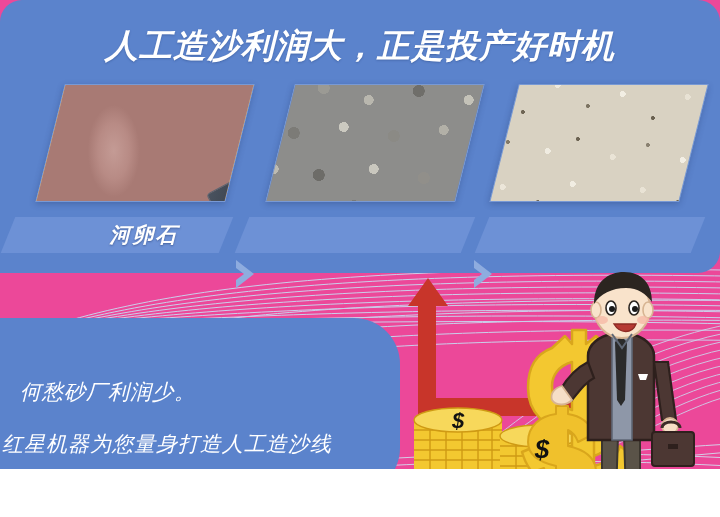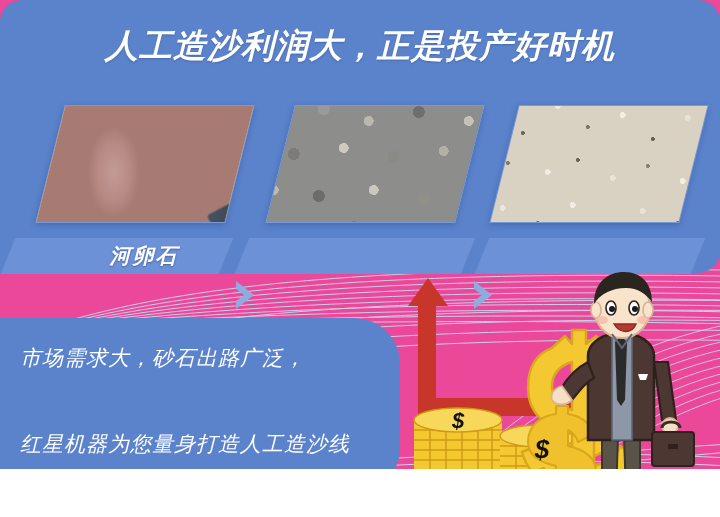--- a/index.html
+++ b/index.html
@@ -34,21 +34,21 @@
     text-align:center;
     color:#ffffff;
     font-size:33px;
     font-weight:bold;
     letter-spacing:1px;
     text-shadow:0 1px 2px rgba(30,55,110,.35);
     white-space:nowrap;
   }
 
   
-  #steps{ position:absolute; left:0; top:100px; width:720px; height:178px; }
+  #steps{ position:absolute; left:0; top:79px; width:720px; height:178px; }
   .step{ position:absolute; top:0; width:212px; height:178px; }
   #step-0{ left:38px; }
   #step-1{ left:268px; }
   #step-2{ left:492px; }
 
   .photo{
     position:absolute; left:12px; top:5px; width:190px; height:118px;
     transform:skewX(-14deg);
     overflow:hidden;
     box-shadow:0 2px 6px rgba(25,45,95,.30);
@@ -164,21 +164,21 @@
     position:absolute; left:50px; top:26px;
     color:#ffffff; font-size:21px; font-weight:normal; letter-spacing:1px;
     white-space:nowrap;
   }
   #card-line-2{
     position:absolute; left:50px; top:60px;
     color:#ffffff; font-size:21px; font-weight:normal; letter-spacing:1px;
     white-space:nowrap;
   }
   #card-line-3{
-    position:absolute; left:50px; top:112px;
+    position:absolute; left:32px; top:112px;
     color:#ffffff; font-size:21px; font-weight:normal; letter-spacing:1px;
     white-space:nowrap;
   }
 
   
   #illustration{ position:absolute; left:390px; top:270px; width:330px; height:247px; }
 </style>
 </head>
 <body>
 
@@ -384,17 +384,17 @@
     </g>
 
     <g>
       <path d="M272 158 C 272 150, 290 150, 290 158" fill="none" stroke="#3b2b27" stroke-width="3"></path>
       <rect x="262" y="162" width="42" height="34" rx="3" fill="#4c3733" stroke="#2e201d" stroke-width="2"></rect>
       <rect x="278" y="174" width="10" height="5" fill="#2e201d"></rect>
     </g>
   </svg>
 
   <div id="text-card">
-    <div id="card-line-1">市场需求大，砂石出路广泛，</div>
+    <div id="card-line-2">何愁砂厂利润少。</div>
     <div id="card-line-3">红星机器为您量身打造人工造沙线</div>
   </div>
 
 </div>
 
 </body></html>

